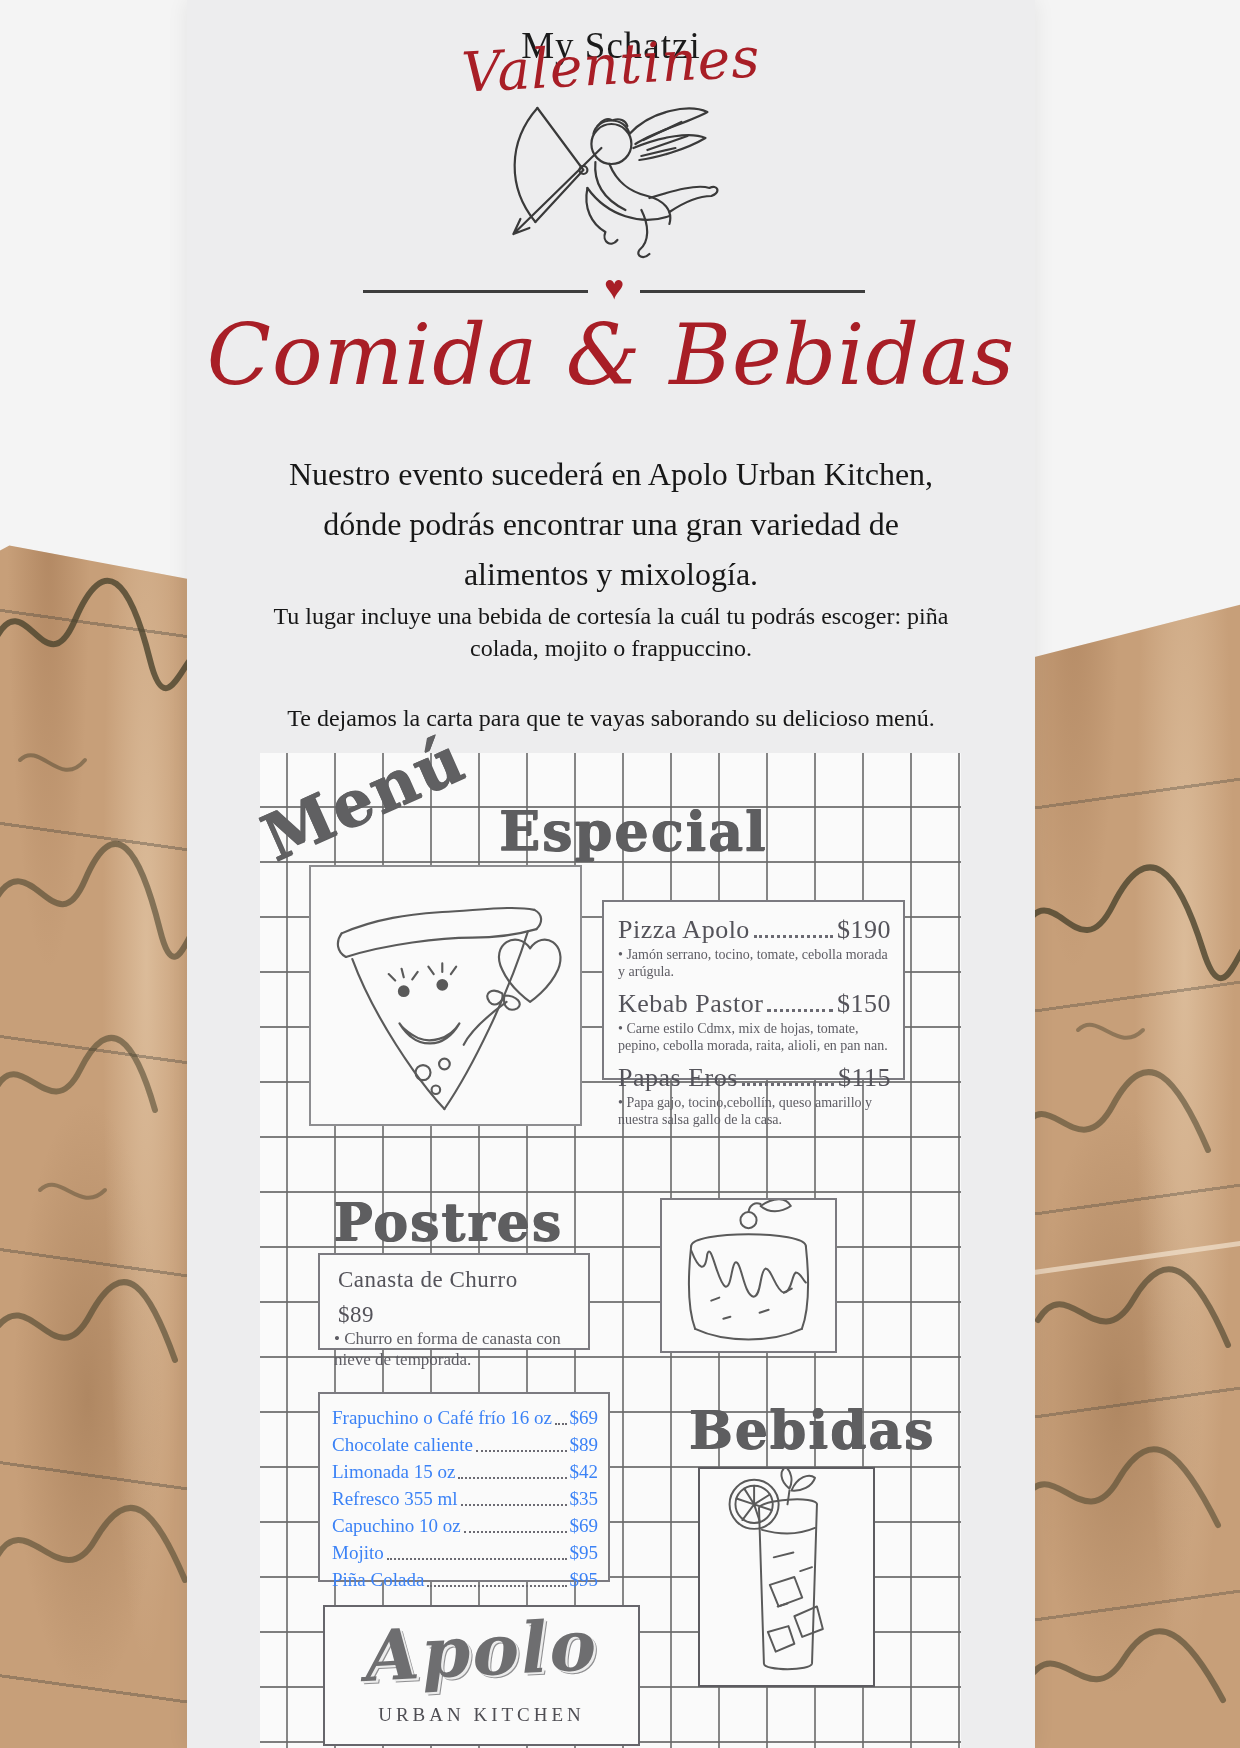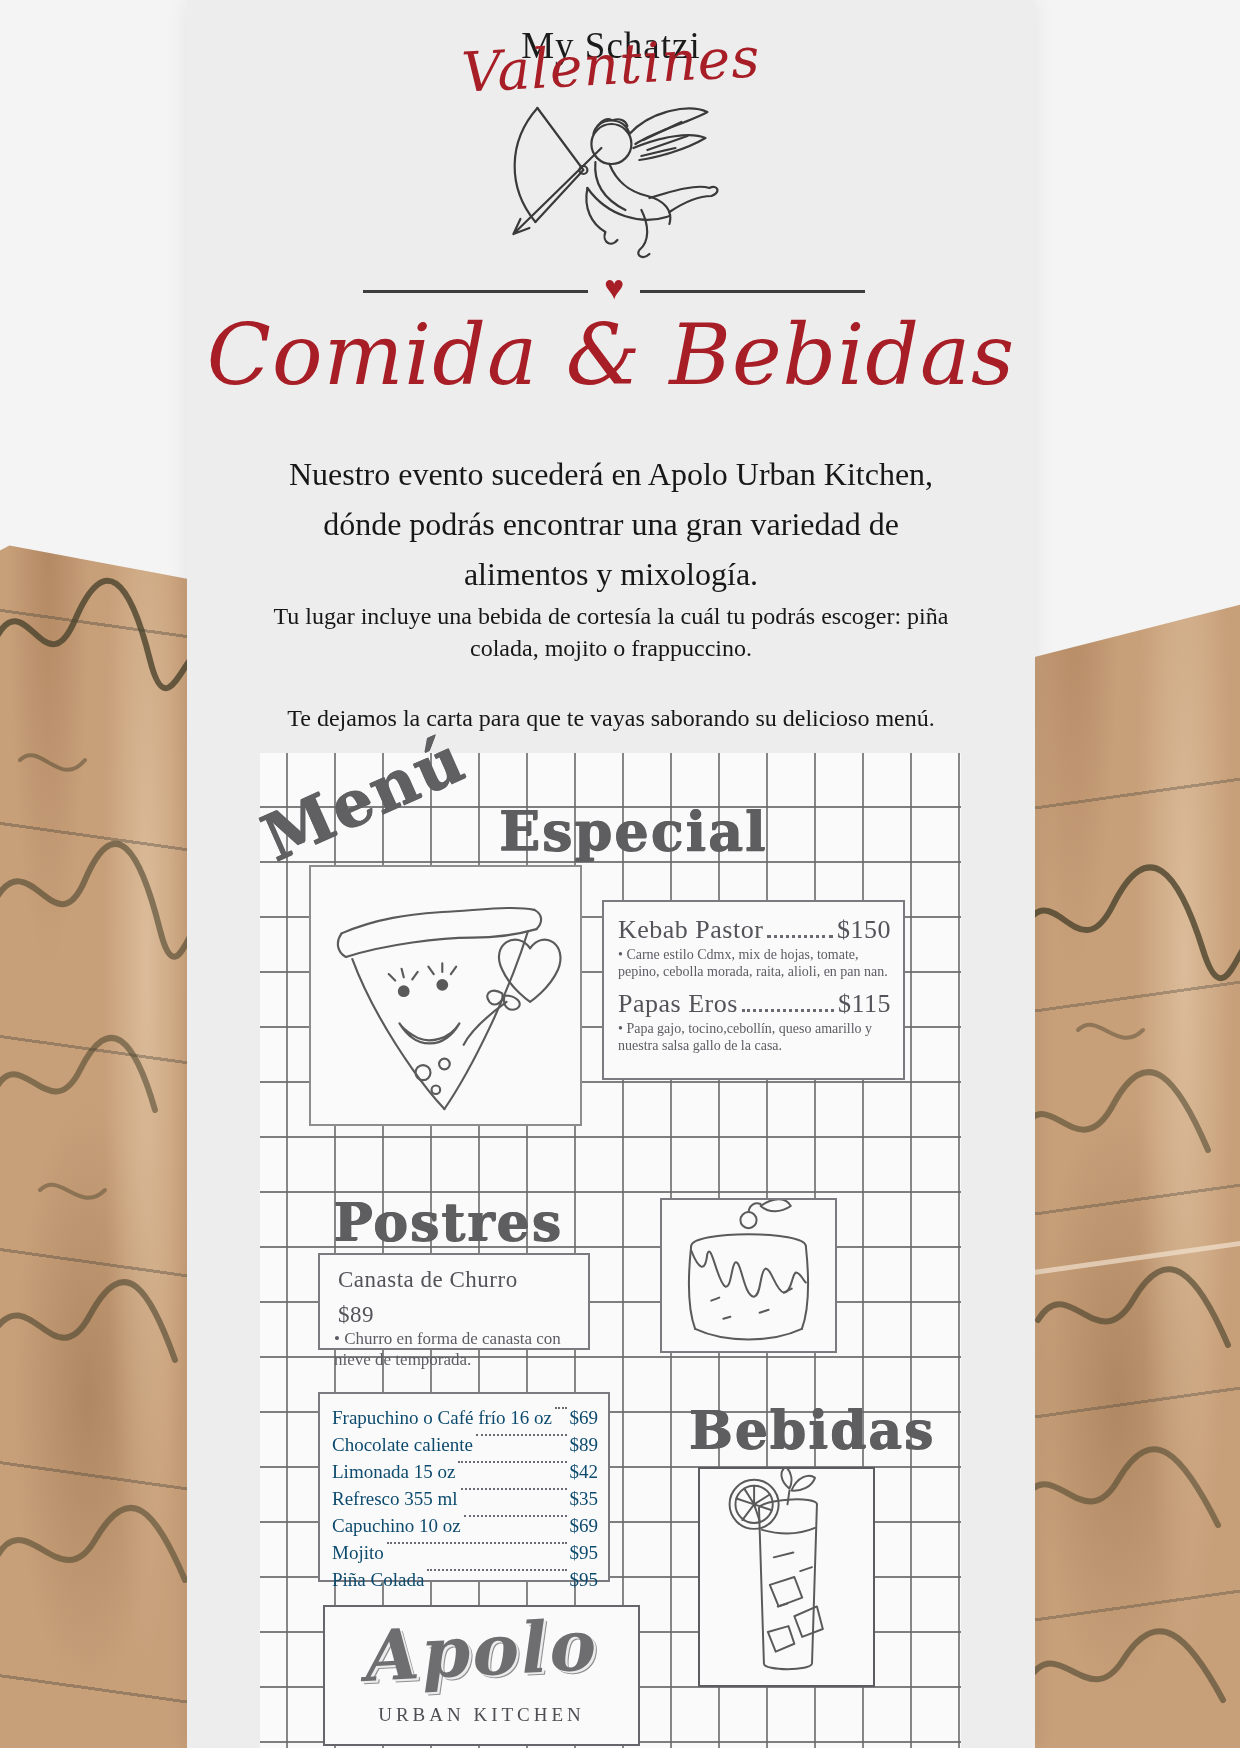--- a/index.html
+++ b/index.html
@@ -76,21 +76,21 @@
   .apolo-panel{left:63px;top:852px;width:317px;height:141px;border-color:#66656b;text-align:center;}
 
   .menu-item{color:#54535a;}
   .item-row{display:flex;align-items:baseline;font-size:26px;letter-spacing:.5px;}
   .leader{flex:1;border-bottom:3px dotted #6b6a72;margin:0 4px 6px;}
   .item-price{white-space:nowrap;}
   .item-desc{font-size:14px;color:#5d5c63;line-height:1.22;margin:1px 0 9px;}
   .churro-panel .item-row{font-size:23px;flex-direction:column;}
   .churro-panel .item-desc{margin-bottom:12px;font-size:17px;}
 
-  .drink-row{display:flex;align-items:flex-start;font-size:19px;color:#0c4a6e;margin-bottom:5px;}
+  .drink-row{display:flex;align-items:flex-end;font-size:19px;color:#3b82f6;margin-bottom:5px;}
   .drink-row .leader{border-bottom:2.5px dotted #6b6a72;margin:0 3px 4px;}
 
   .apolo-script{font-family:"DejaVu Serif",serif;font-style:italic;font-weight:bold;
         font-size:70px;color:#6e6e70;letter-spacing:2px;transform:rotate(-3deg);
         margin-top:2px;text-shadow:2px 2px 0 #ececec, 3px 3px 0 #909092;}
   .apolo-sub{font-family:"Liberation Serif",serif;font-size:19px;letter-spacing:4px;
         color:#4f4e54;margin-top:12px;}
 
   .lineart{stroke:#3a3a3a;fill:none;stroke-width:2.2;stroke-linecap:round;stroke-linejoin:round;}
   .lineart-soft{stroke:#5a5a5a;fill:none;stroke-width:2;stroke-linecap:round;stroke-linejoin:round;}
@@ -196,20 +196,28 @@
             <path d="M178,96 c-12,-24 14,-38 26,-20 c12,-18 36,-4 26,20 c-8,18 -26,30 -26,30 c0,0 -18,-12 -26,-30 z"></path>
             <path d="M178,118 c-10,-6 -18,0 -12,8 c5,6 14,0 12,-8 z M180,120 c-2,10 4,16 12,12 c6,-4 0,-12 -12,-12 z"></path>
             <path d="M182,126 C160,142 148,154 142,166"></path>
           </g>
         </svg>
       </div>
 
       <div class="panel items-panel">
         <div class="menu-item">
           <div class="item-row">
+            <span>Pizza Apolo</span>
+            <span class="leader"></span>
+            <span class="item-price">$190</span>
+          </div>
+          <div class="item-desc">• Jamón serrano, tocino, tomate, cebolla morada y arúgula.</div>
+        </div>
+        <div class="menu-item">
+          <div class="item-row">
             <span>Kebab Pastor</span>
             <span class="leader"></span>
             <span class="item-price">$150</span>
           </div>
           <div class="item-desc">• Carne estilo Cdmx, mix de hojas, tomate, pepino, cebolla morada, raita, alioli, en pan nan.</div>
         </div>
         <div class="menu-item">
           <div class="item-row">
             <span>Papas Eros</span>
             <span class="leader"></span>

